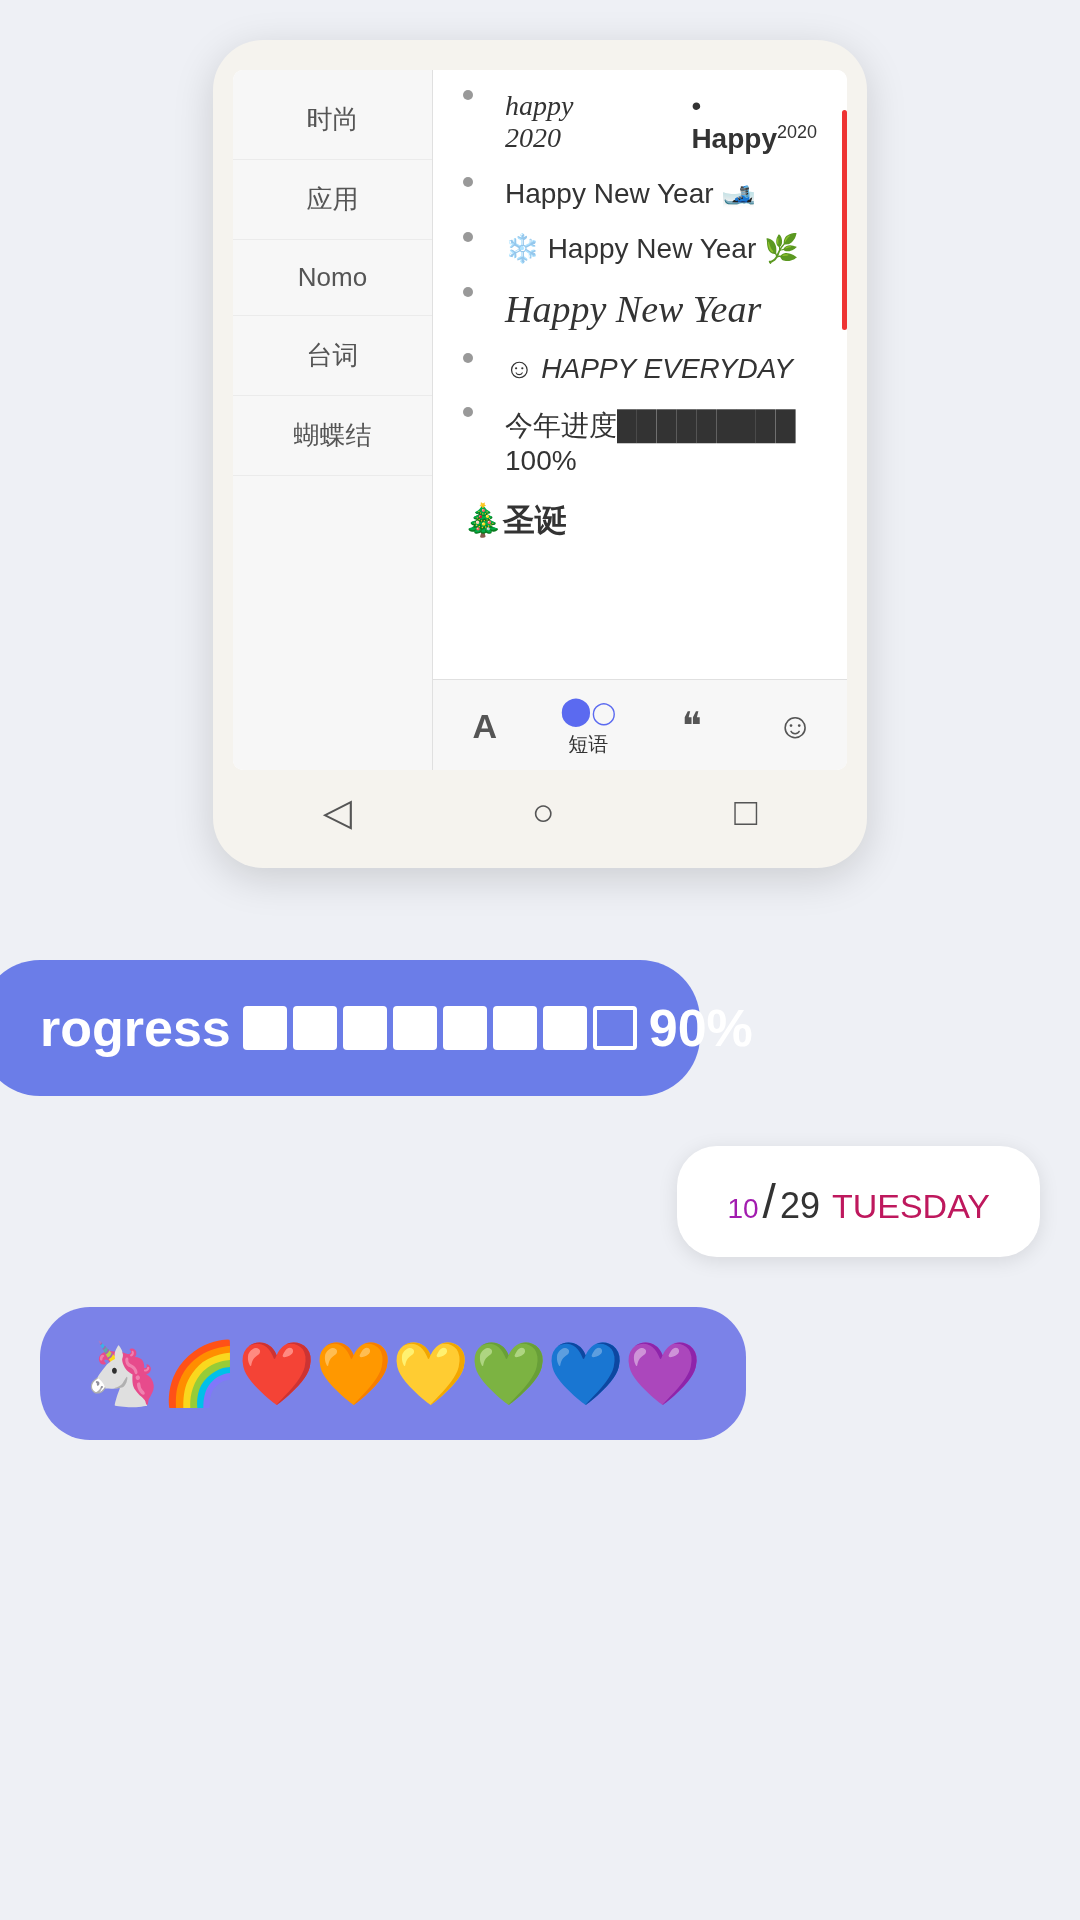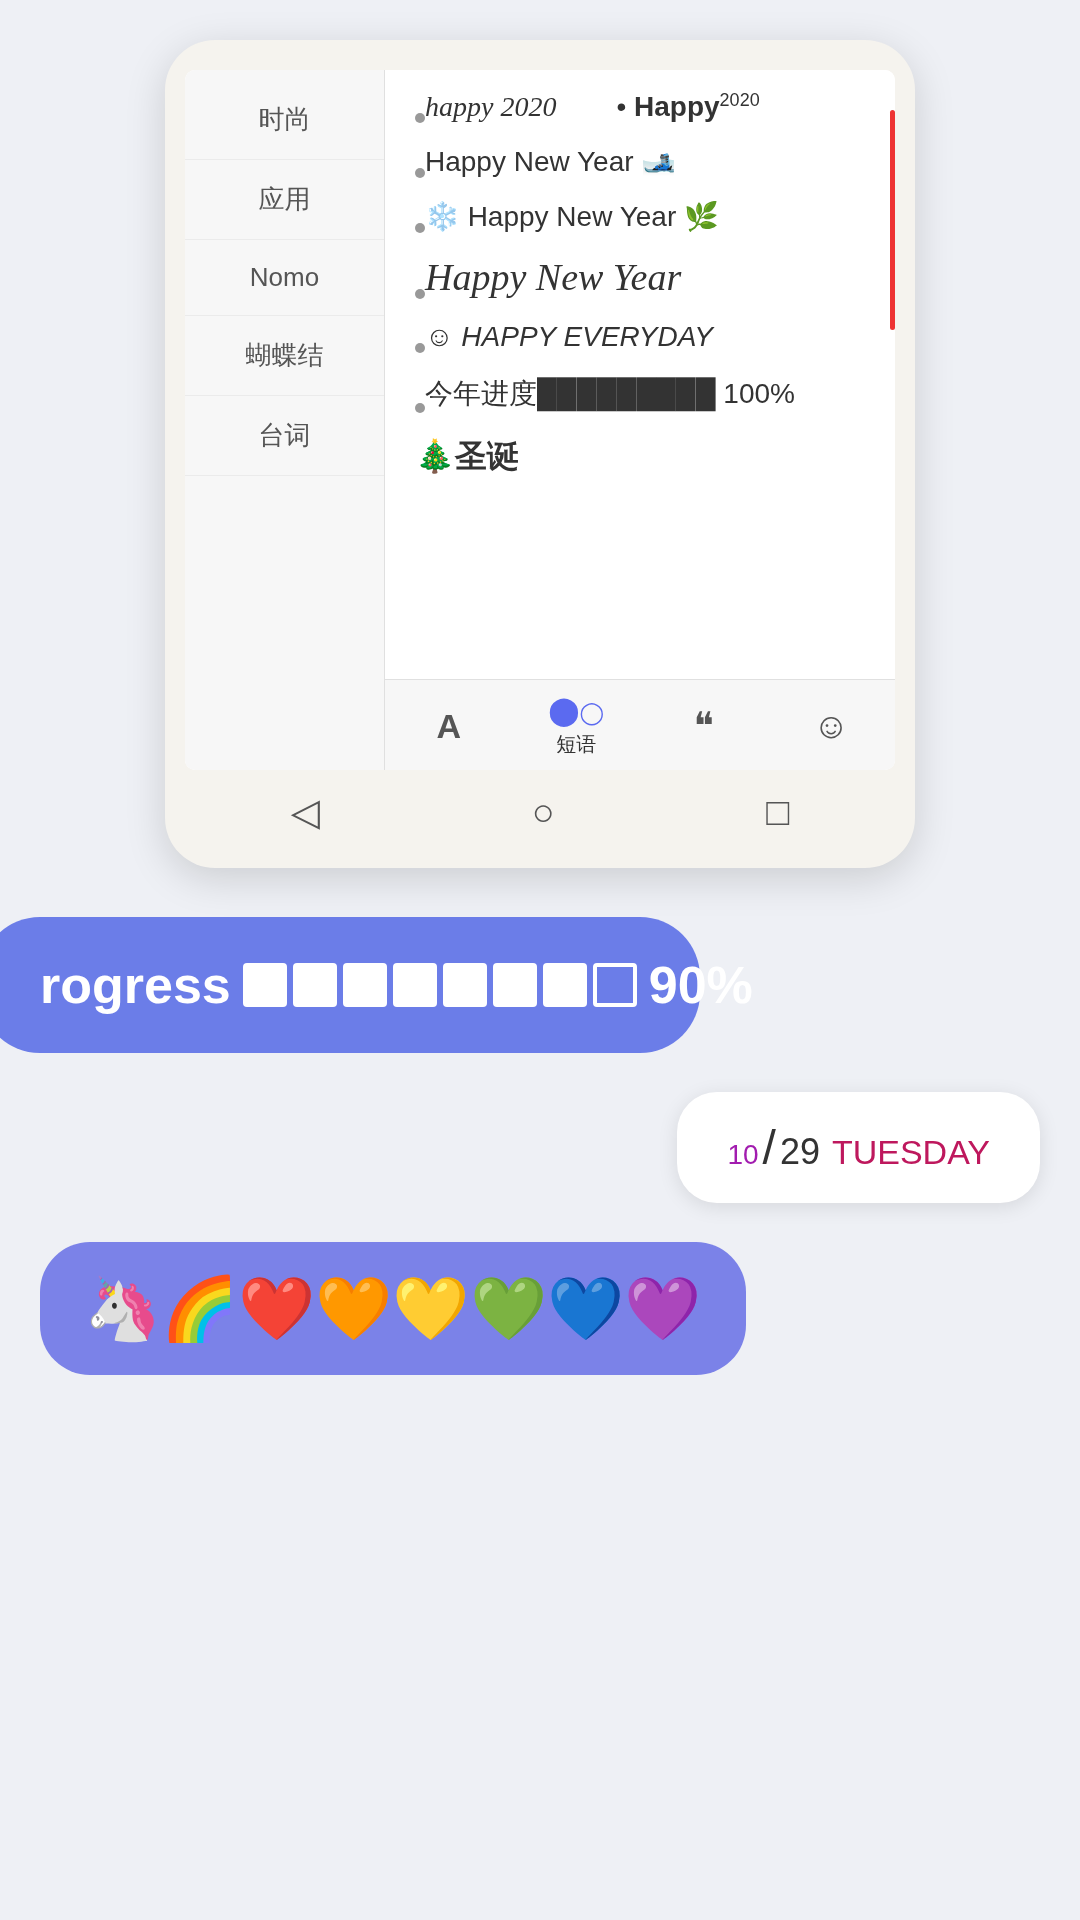--- a/index.html
+++ b/index.html
@@ -8,21 +8,21 @@
       width: 1080px;
       min-height: 1920px;
       background: #eef0f5;
       font-family: -apple-system, 'PingFang SC', 'Microsoft YaHei', sans-serif;
       overflow-x: hidden;
     }
 
     
     .phone-mockup {
       position: relative;
-      width: 750px;
+      width: 654px;
       margin: 0 auto;
       background: #f5f3ee;
       border-radius: 50px;
       padding: 30px 20px 20px;
       box-shadow: 0 10px 40px rgba(0,0,0,0.15);
       margin-top: 40px;
     }
 
     .phone-screen {
       background: #fff;
@@ -75,22 +75,22 @@
       gap: 8px;
       text-align: center;
     }
 
     .phrase-list {
       list-style: none;
       padding: 0;
     }
     .phrase-list li {
       display: flex;
-      align-items: flex-end;
-      gap: 0;
+      align-items: flex-start;
+      gap: 32px;
       margin-bottom: 22px;
       font-size: 28px;
       color: #333;
     }
     .bullet {
       width: 10px;
       height: 10px;
       background: #999;
       border-radius: 50%;
       flex-shrink: 0;
@@ -148,24 +148,24 @@
       right: 0;
       top: 40px;
       width: 5px;
       height: 220px;
       background: #e33;
       border-radius: 3px;
     }
 
     
     .bottom-section {
-      padding: 49px 0 40px;
+      padding: 92px 0 40px;
       display: flex;
       flex-direction: column;
-      gap: 39px;
+      gap: 50px;
     }
 
     
     .progress-bubble {
       background: #6b7de8;
       border-radius: 60px;
       padding: 38px 60px;
       display: inline-flex;
       align-items: center;
       gap: 10px;
@@ -243,24 +243,24 @@
       <div class="sidebar-item">
         <span>时尚</span>
       </div>
       <div class="sidebar-item">
         <span>应用</span>
       </div>
       <div class="sidebar-item">
         <span>Nomo</span>
       </div>
       <div class="sidebar-item">
+        <span>台词</span>
+      </div>
+      <div class="sidebar-item">
         <span>蝴蝶结</span>
-      </div>
-      <div class="sidebar-item">
-        <span>台词</span>
       </div>
     </div>
 
     <div style="flex:1; display:flex; flex-direction:column; position:relative;">
       <div class="content">
 
         <div class="red-hint"></div>
 
         <ul class="phrase-list">
 

